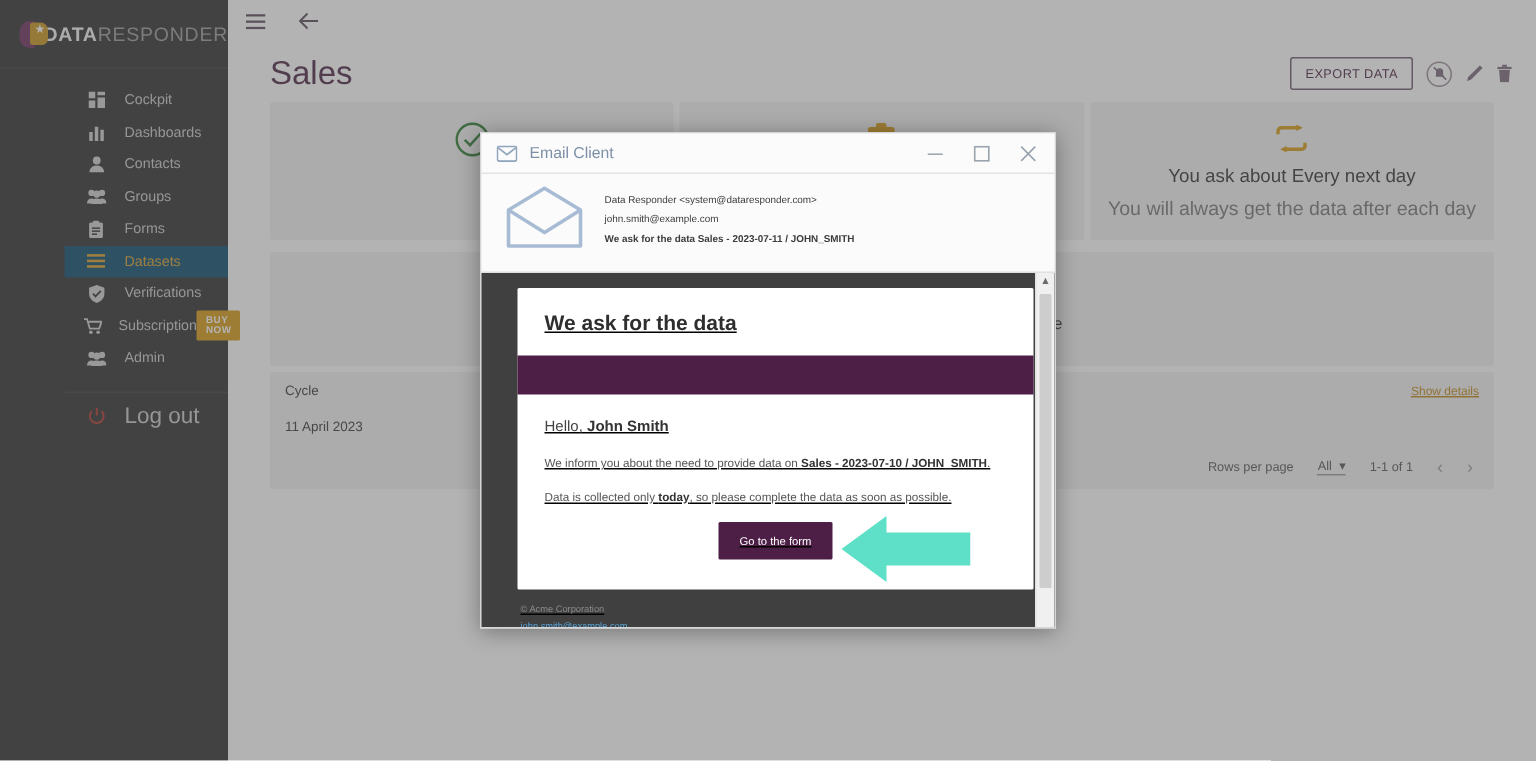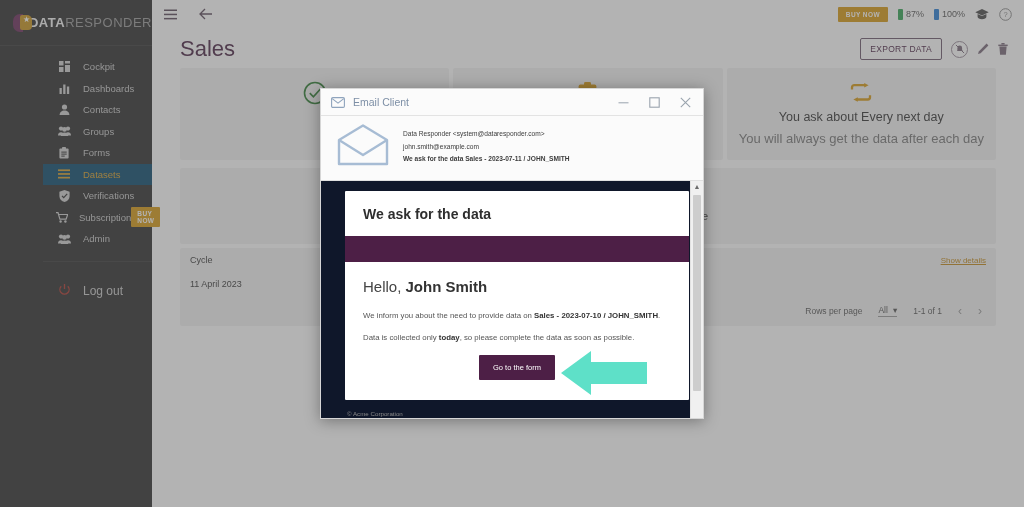--- a/index.html
+++ b/index.html
@@ -60,22 +60,22 @@
   .nav-item.active .ico { color: #d9a02b; }
   .nav-item svg { display: block; }
   .buy-chip {
     margin-left: auto; margin-right: 12px;
     background: #d79a16; color: #fff;
     font-size: 6.5px; font-weight: bold; letter-spacing: .4px;
     padding: 3px 6px; border-radius: 1px;
   }
   .nav-sep { height: 1px; background: #3c3c3c; margin: 11px 0 0 0; }
   .logout {
-    height: 22px; display: flex; 
-    padding-left: 13px; color: #c9c9c9; font-size: 12px; margin-top: 22px;
+    height: 22px; display: flex; align-items: center;
+    padding-left: 13px; color: #c9c9c9; font-size: 15px; margin-top: 5px;
     cursor: pointer;
   }
   .logout .ico { width: 16px; margin-right: 11px; display:flex; justify-content:center; color:#b0372f; }
 
   
   .main {
     position: absolute; left: 152px; top: 0;
     width: 872px; height: 507px;
     background: #ffffff;
   }
@@ -165,30 +165,31 @@
 
   .ew-head {
     background: #fbfbfb; display: flex; align-items: center;
     padding: 8px 10px 10px 16px; border-bottom: 1px solid #e0e0e0;
   }
   .ew-envelope { margin-right: 14px; }
   .ew-meta { font-size: 6.6px; color: #3c3c3c; line-height: 1.95; }
   .ew-meta .b { font-weight: bold; }
 
   .ew-body {
-    flex: 1; position: relative; overflow: hidden; background: #0f172a;
+    flex: 1; position: relative; overflow: hidden; background: #404040;
     padding: 10px 14px 0 24px;
+    text-decoration: underline;
   }
   .mail-card { background: #fff; border-radius: 1px; }
   .mail-card-head { padding: 15px 18px 14px; }
   .mail-card-head h3 { font-size: 14px; color: #2e2e2e; font-weight: bold; }
   .mail-band { height: 26px; background: #4d1f46; }
   .mail-body { padding: 14px 18px 20px; }
   .mail-body p { font-size: 7.8px; color: #555; line-height: 1.5; margin-bottom: 11px; }
-  .mail-body p.greet { font-size: 15px; color: #444; }
+  .mail-body p.greet { font-size: 10px; color: #444; }
   .mail-body b { color: #333; }
   .cta-wrap { display: flex; align-items: flex-end; justify-content: center; position: relative; margin-top: 4px; }
   .cta {
     background: #4d1f46; color: #fff; font-size: 7.5px;
     padding: 8px 14px; border: none; border-radius: 1px; cursor: pointer;
     font-family: inherit;
   }
   .arrow-pointer { position: absolute; left: 198px; top: -6px; }
   .mail-foot { padding: 9px 6px 0 2px; }
   .mail-foot .c1 { font-size: 6.2px; color: #8a8a8a; line-height: 1.7; }
@@ -340,43 +341,20 @@
         <span class="tb-icon">
             <svg width="13" height="11" viewBox="0 0 13 11">
               <rect y="0.5" width="13" height="1.5" fill="currentColor"></rect>
               <rect y="4.7" width="13" height="1.5" fill="currentColor"></rect>
               <rect y="8.9" width="13" height="1.5" fill="currentColor"></rect>
             </svg>
           </span>
         <span class="tb-icon">
             <svg width="14" height="12" viewBox="0 0 14 12">
               <path d="M13 6H1.5M6 1 1 6l5 5" stroke="currentColor" stroke-width="1.3" fill="none"></path>
-            </svg>
-          </span>
-      </div>
-      <div class="tb-right">
-        <span class="buy-now-top">BUY NOW</span>
-        <span class="meter">
-          <span class="bar-g"></span>
-          <span>87%</span>
-        </span>
-        <span class="meter">
-          <span class="bar-b"></span>
-          <span>100%</span>
-        </span>
-        <span class="tb-icon">
-            <svg width="14" height="11" viewBox="0 0 14 11">
-              <path d="M7 0 13.7 3.2 7 6.4.3 3.2z" fill="#4a4a4a"></path>
-              <path d="M2.6 5v2.8C2.6 9.3 4.6 10.3 7 10.3s4.4-1 4.4-2.5V5L7 7.1z" fill="#4a4a4a"></path>
-            </svg>
-          </span>
-        <span class="tb-icon">
-            <svg width="13" height="13" viewBox="0 0 13 13">
-              <circle cx="6.5" cy="6.5" r="5.8" stroke="#8a8a8a" stroke-width="1" fill="none"></circle>
-              <text x="6.5" y="9.4" font-size="7.5" fill="#8a8a8a" text-anchor="middle" font-family="Liberation Sans">?</text>
             </svg>
           </span>
       </div>
     </div>
 
     <div class="page-head">
       <div class="page-title">Sales</div>
       <div class="head-actions">
         <button class="btn-outline">EXPORT DATA</button>
         <span class="icon-btn">

